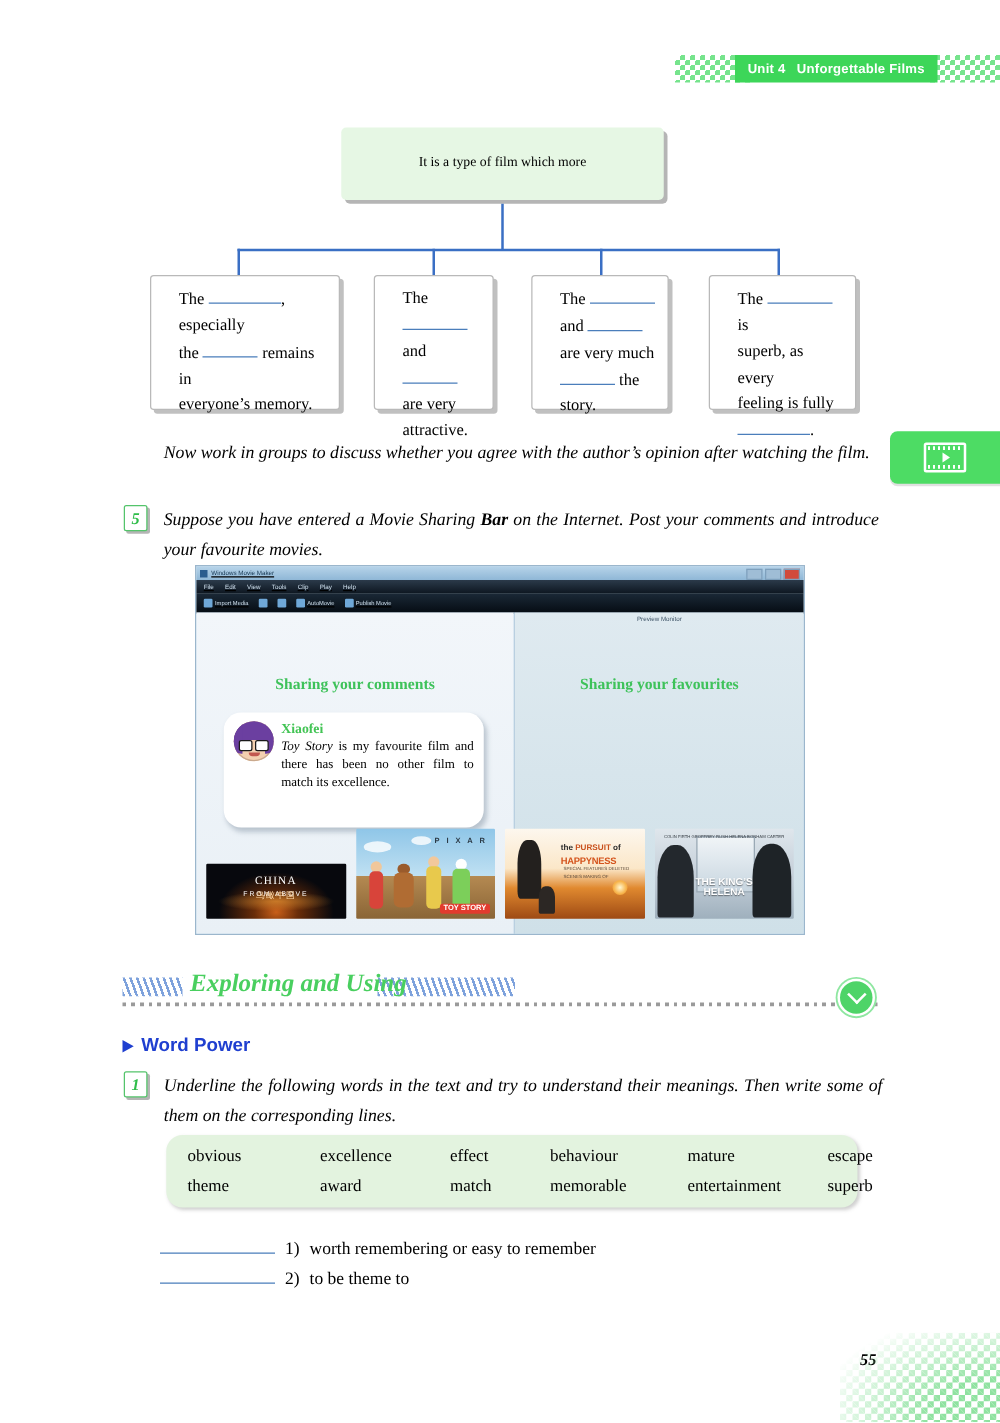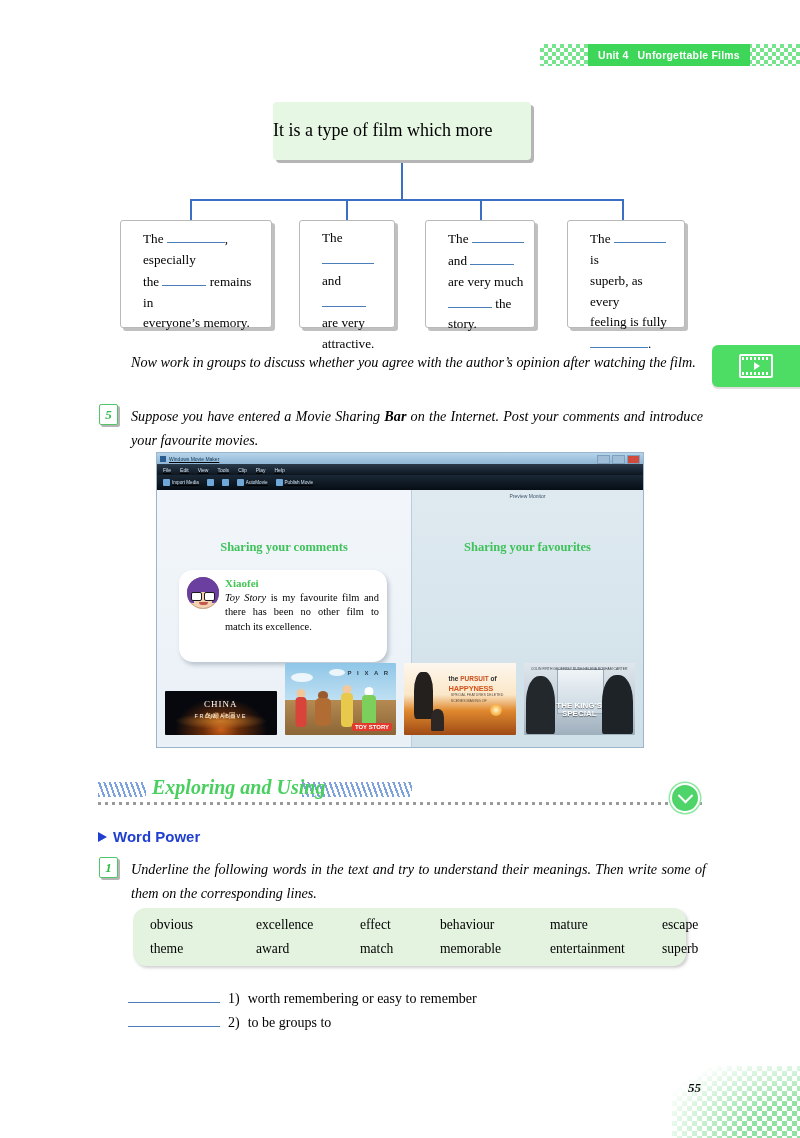--- a/index.html
+++ b/index.html
@@ -65,24 +65,24 @@
     position: absolute;
     left: 273px;
     top: 102px;
     width: 258px;
     height: 58px;
     background: #e6f7e4;
     border-radius: 4px;
     box-shadow: 3px 3px 0 rgba(120,120,120,.55);
     display: flex;
     flex-direction: column;
-    align-items: flex-start;
+    align-items: center;
     justify-content: center;
     line-height: 1.55;
-    font-size: 18px;
+    font-size: 11px;
   }
 
   .child-box {
     position: absolute;
     top: 220px;
     background: #ffffff;
     border: 1px solid #b9b9b9;
     border-radius: 3px;
     box-shadow: 3px 3px 0 rgba(130,130,130,.5);
     padding: 7px 9px 8px 22px;
@@ -666,21 +666,21 @@
       <div class="t3">SPECIAL FEATURES
 DELETED SCENES
 MAKING OF</div>
     </div>
 
     <div class="poster p4">
       <div class="win"></div>
       <div class="sil-l"></div>
       <div class="sil-r"></div>
       <div class="t1">COLIN FIRTH   GEOFFREY RUSH   HELENA BONHAM CARTER</div>
-      <div class="t2"><span>THE KING’S</span><br><span>SPECIAL</span></div>
+      <div class="t2"><span>THE KING’S</span><br><span>HELENA</span></div>
     </div>
   </div>
 </div>
 
 <div class="sec-wrap">
   <div class="hatch hatch-l"></div>
   <div class="hatch hatch-r"></div>
   <div class="sec-title">Exploring and Using</div>
   <div class="dotted"></div>
 </div>
@@ -712,17 +712,17 @@
 </div>
 
 <div class="def-row def-1">
   <span class="def-blank"></span>
   <span>1)</span>
   <span>worth remembering or easy to remember</span>
 </div>
 <div class="def-row def-2">
   <span class="def-blank"></span>
   <span>2)</span>
-  <span>to be groups to</span>
+  <span>to be theme to</span>
 </div>
 
 <div class="page-num">55</div>
 <div class="corner-pattern"></div>
 
 </body></html>

